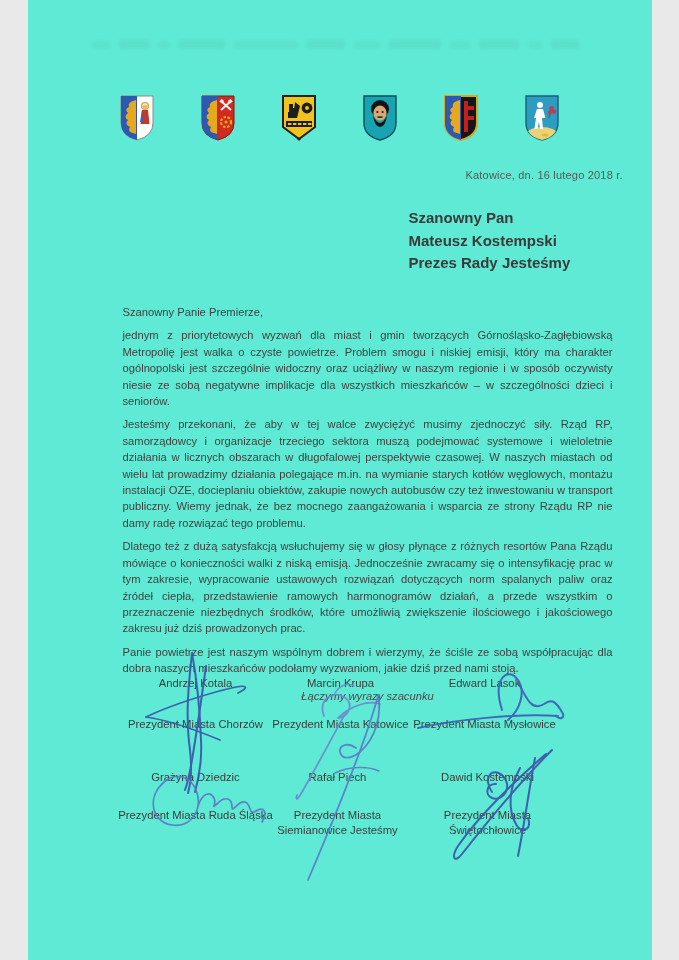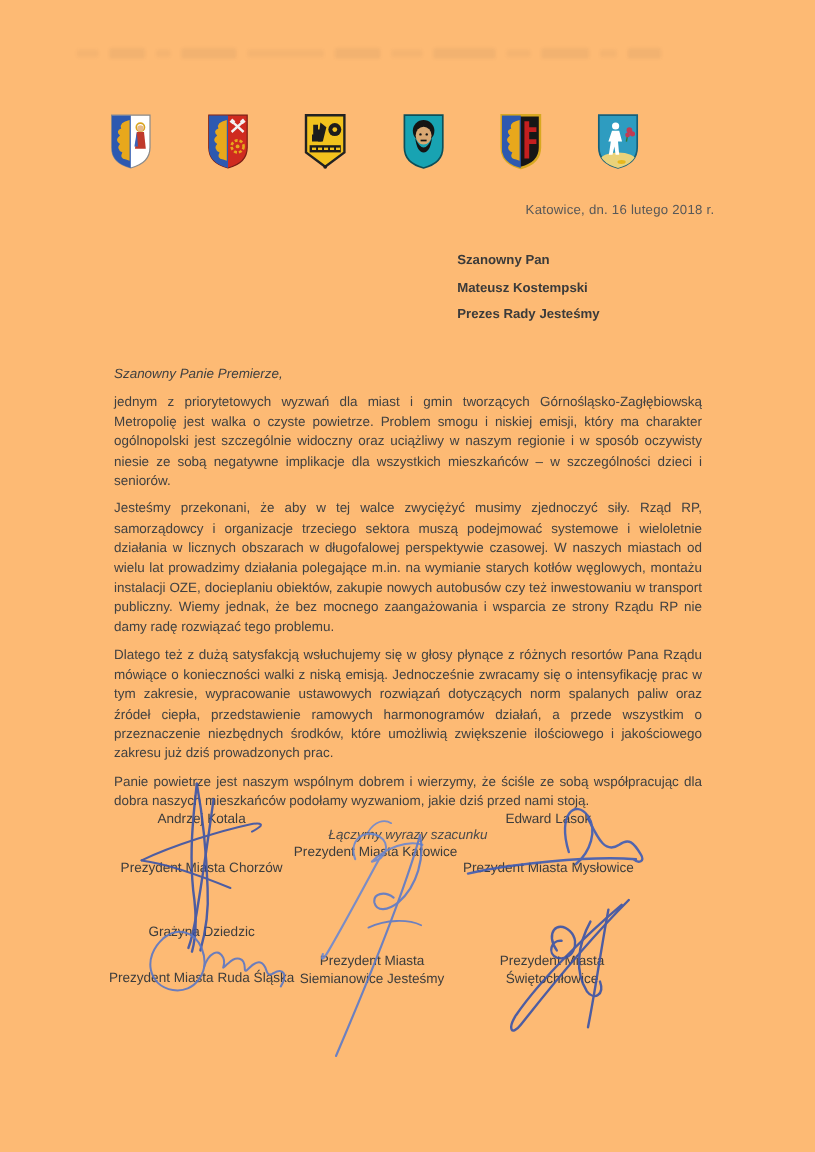--- a/index.html
+++ b/index.html
@@ -1,38 +1,38 @@
 <!DOCTYPE html>
 <html><head>
 <meta charset="utf-8">
 <style>
   html,body{margin:0;padding:0;background:#e9e9e9;}
   .page{
-    position:relative;width:679px;height:960px;background:#fdba74;
+    position:relative;width:624px;height:960px;background:#5eead4;
     font-family:"Liberation Sans",sans-serif;color:#3e3e3e;overflow:hidden;
     margin:0 auto;
   }
   
   .ghost{position:absolute;top:30px;left:64px;width:556px;height:28px;
     display:flex;align-items:center;gap:9px;filter:blur(1.5px);}
   .ghost span{display:inline-block;height:9px;border-radius:2px;background:rgba(60,60,60,0.055);}
   .ghost span:nth-child(odd){height:7px;background:rgba(60,60,60,0.04);}
 
   .crest-row{position:absolute;left:91px;top:94px;width:442px;
     display:flex;justify-content:space-between;align-items:flex-start;}
   .crest{width:36px;height:48px;}
 
   .date-line{position:absolute;left:438px;top:169px;font-size:11px;color:#585858;letter-spacing:.2px;}
 
-  .addressee{position:absolute;left:381px;top:211px;font-size:11px;font-weight:bold;color:#3a3a3a;}
+  .addressee{position:absolute;left:381px;top:211px;font-size:15px;font-weight:bold;color:#3a3a3a;}
   .addressee div{margin-bottom:9.5px;line-height:13px;}
 
   .body-text{position:absolute;left:95px;top:304px;width:490px;font-size:11.2px;
     line-height:16.4px;text-align:justify;color:#414141;}
-  .salutation{font-style:italic;margin:0 0 9px 0;text-align:left;}
+  .salutation{margin:0 0 9px 0;text-align:left;}
   .body-text p{margin:0 0 7px 0;}
   .closing{margin-top:11px;text-align:center;font-style:italic;color:#4a4a4a;}
 
   .sig-cell{position:absolute;width:190px;text-align:center;font-size:11.3px;color:#3c3c3c;}
   .sig-name{line-height:14px;}
   .sig-gap1{height:27px;}
   .sig-gap2{height:24px;}
   .sig-title{line-height:14.5px;}
 
   .ink{position:absolute;left:60px;top:640px;width:560px;height:300px;pointer-events:none;}
@@ -172,39 +172,42 @@
     <p>Panie powietrze jest naszym wspólnym dobrem i wierzymy, że ściśle ze sobą współpracując dla dobra naszych mieszkańców podołamy wyzwaniom, jakie dziś przed nami stoją.</p>
     <div class="closing">Łączymy wyrazy szacunku</div>
   </div>
 
   <div class="sig-cell" style="left:73px;top:676px;">
     <div class="sig-name">Andrzej Kotala</div>
     <div class="sig-gap1"></div>
     <div class="sig-title">Prezydent Miasta Chorzów</div>
   </div>
   <div class="sig-cell" style="left:218px;top:676px;">
+    <div class="sig-name">Marcin Krupa</div>
     <div class="sig-gap1"></div>
     <div class="sig-title">Prezydent Miasta Katowice</div>
   </div>
   <div class="sig-cell" style="left:362px;top:676px;">
     <div class="sig-name">Edward Lasok</div>
     <div class="sig-gap1"></div>
     <div class="sig-title">Prezydent Miasta Mysłowice</div>
   </div>
   <div class="sig-cell" style="left:73px;top:770px;">
     <div class="sig-name">Grażyna Dziedzic</div>
     <div class="sig-gap2"></div>
     <div class="sig-title">Prezydent Miasta Ruda Śląska</div>
   </div>
   <div class="sig-cell" style="left:215px;top:770px;">
+    <div class="sig-name">Rafał Piech</div>
     <div class="sig-gap2"></div>
     <div class="sig-title">Prezydent Miasta</div>
     <div class="sig-title">Siemianowice Jesteśmy</div>
   </div>
   <div class="sig-cell" style="left:365px;top:770px;">
+    <div class="sig-name">Dawid Kostempski</div>
     <div class="sig-gap2"></div>
     <div class="sig-title">Prezydent Miasta</div>
     <div class="sig-title">Świętochłowice</div>
   </div>
 
   <svg class="ink" viewBox="0 0 560 300">
     <g stroke="#3a53a8" stroke-width="2" opacity="0.9">
       <path d="M104,13 C101,40 97,75 102,110 C104,128 103,142 100,153"></path>
       <path d="M118,26 C114,55 109,90 104,120 C102,132 100,142 97,150"></path>
       <path d="M104,13 C108,35 112,70 113,100 C114,120 111,138 107,152"></path>

